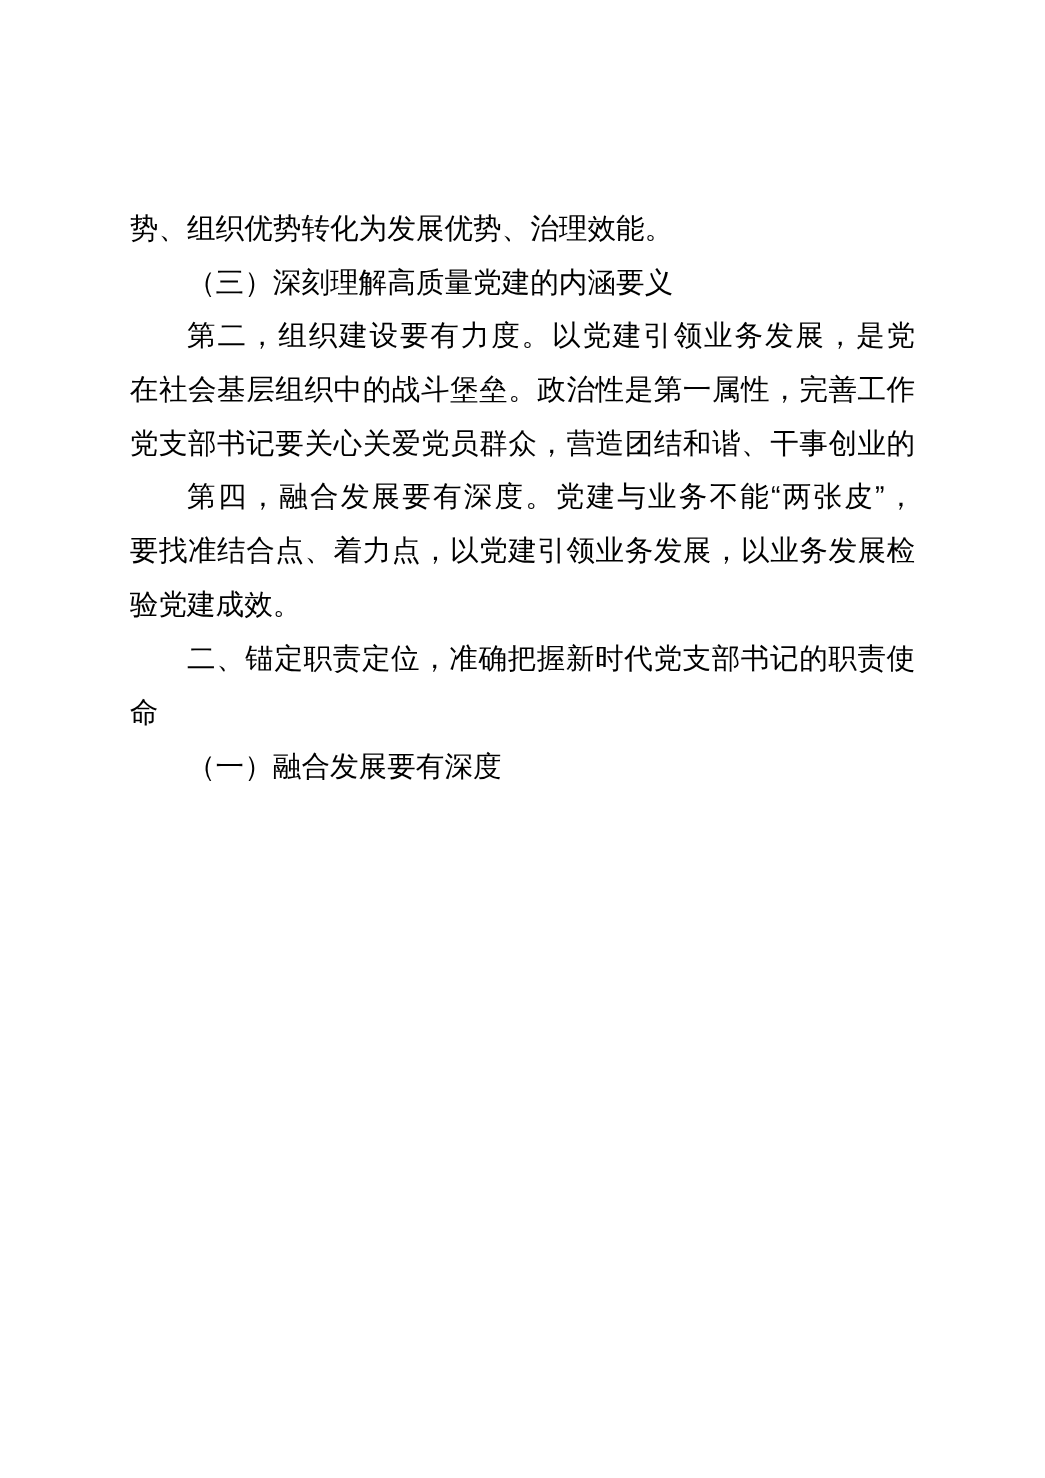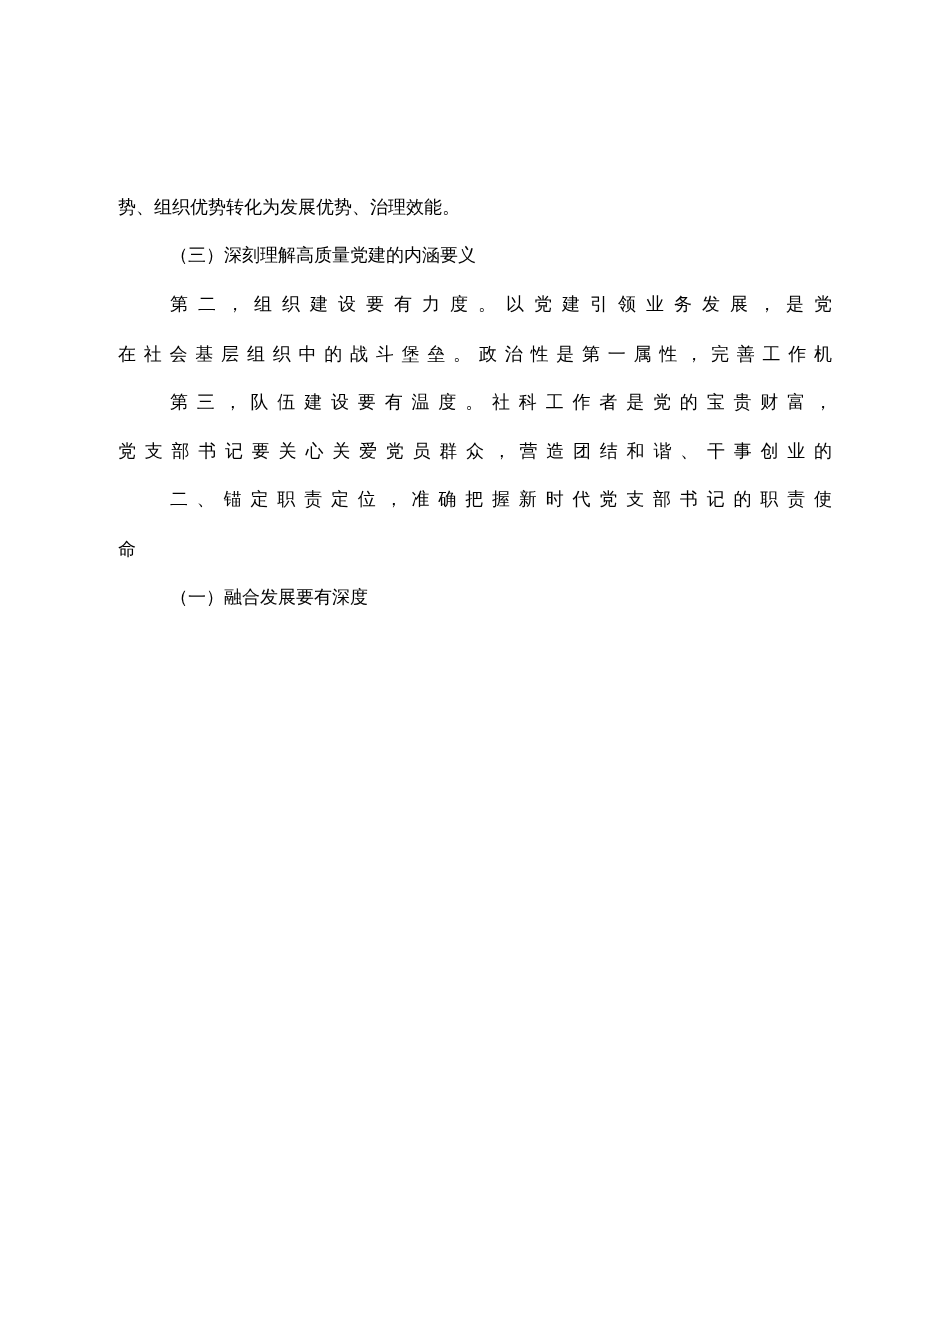--- a/index.html
+++ b/index.html
@@ -18,29 +18,28 @@
     font-family: "Liberation Sans", "DejaVu Sans", sans-serif;
     color: #000000;
   }
   .paragraph {
     margin: 0;
     padding: 0;
   }
   .line {
     height: 48.9px;
     line-height: 48.9px;
-    font-size: 18px;
+    font-size: 26px;
     letter-spacing: 0;
     white-space: normal;
     overflow: hidden;
     text-align: left;
   }
   .line.indent {
     padding-left: 52px;
-    font-family: Liberation Mono, monospace;
   }
   .line.full {
     text-align: justify;
     text-align-last: justify;
   }
 </style>
 </head>
 <body>
 
 <div class="page">
@@ -50,22 +49,26 @@
     <div class="paragraph">
       <div class="line indent">（三）深刻理解高质量党建的内涵要义</div>
     </div>
     <div class="paragraph">
     </div>
     <div class="paragraph">
       <div class="line full indent">第二，组织建设要有力度。以党建引领业务发展，是党</div>
       <div class="line full">在社会基层组织中的战斗堡垒。政治性是第一属性，完善工作机</div>
     </div>
     <div class="paragraph">
-      <div class="line full indent">第三，队伍建设要有温度。社科工作者是党的宝贵财富，</div>
       <div class="line full">党支部书记要关心关爱党员群众，营造团结和谐、干事创业的</div>
+    </div>
+    <div class="paragraph">
+      <div class="line full indent">第四，融合发展要有深度。党建与业务不能“两张皮”，</div>
+      <div class="line full">要找准结合点、着力点，以党建引领业务发展，以业务发展检</div>
+      <div class="line">验党建成效。</div>
     </div>
     <div class="paragraph">
       <div class="line full indent">二、锚定职责定位，准确把握新时代党支部书记的职责使</div>
       <div class="line">命</div>
     </div>
     <div class="paragraph">
       <div class="line indent">（一）融合发展要有深度</div>
     </div>
   </div>
 

